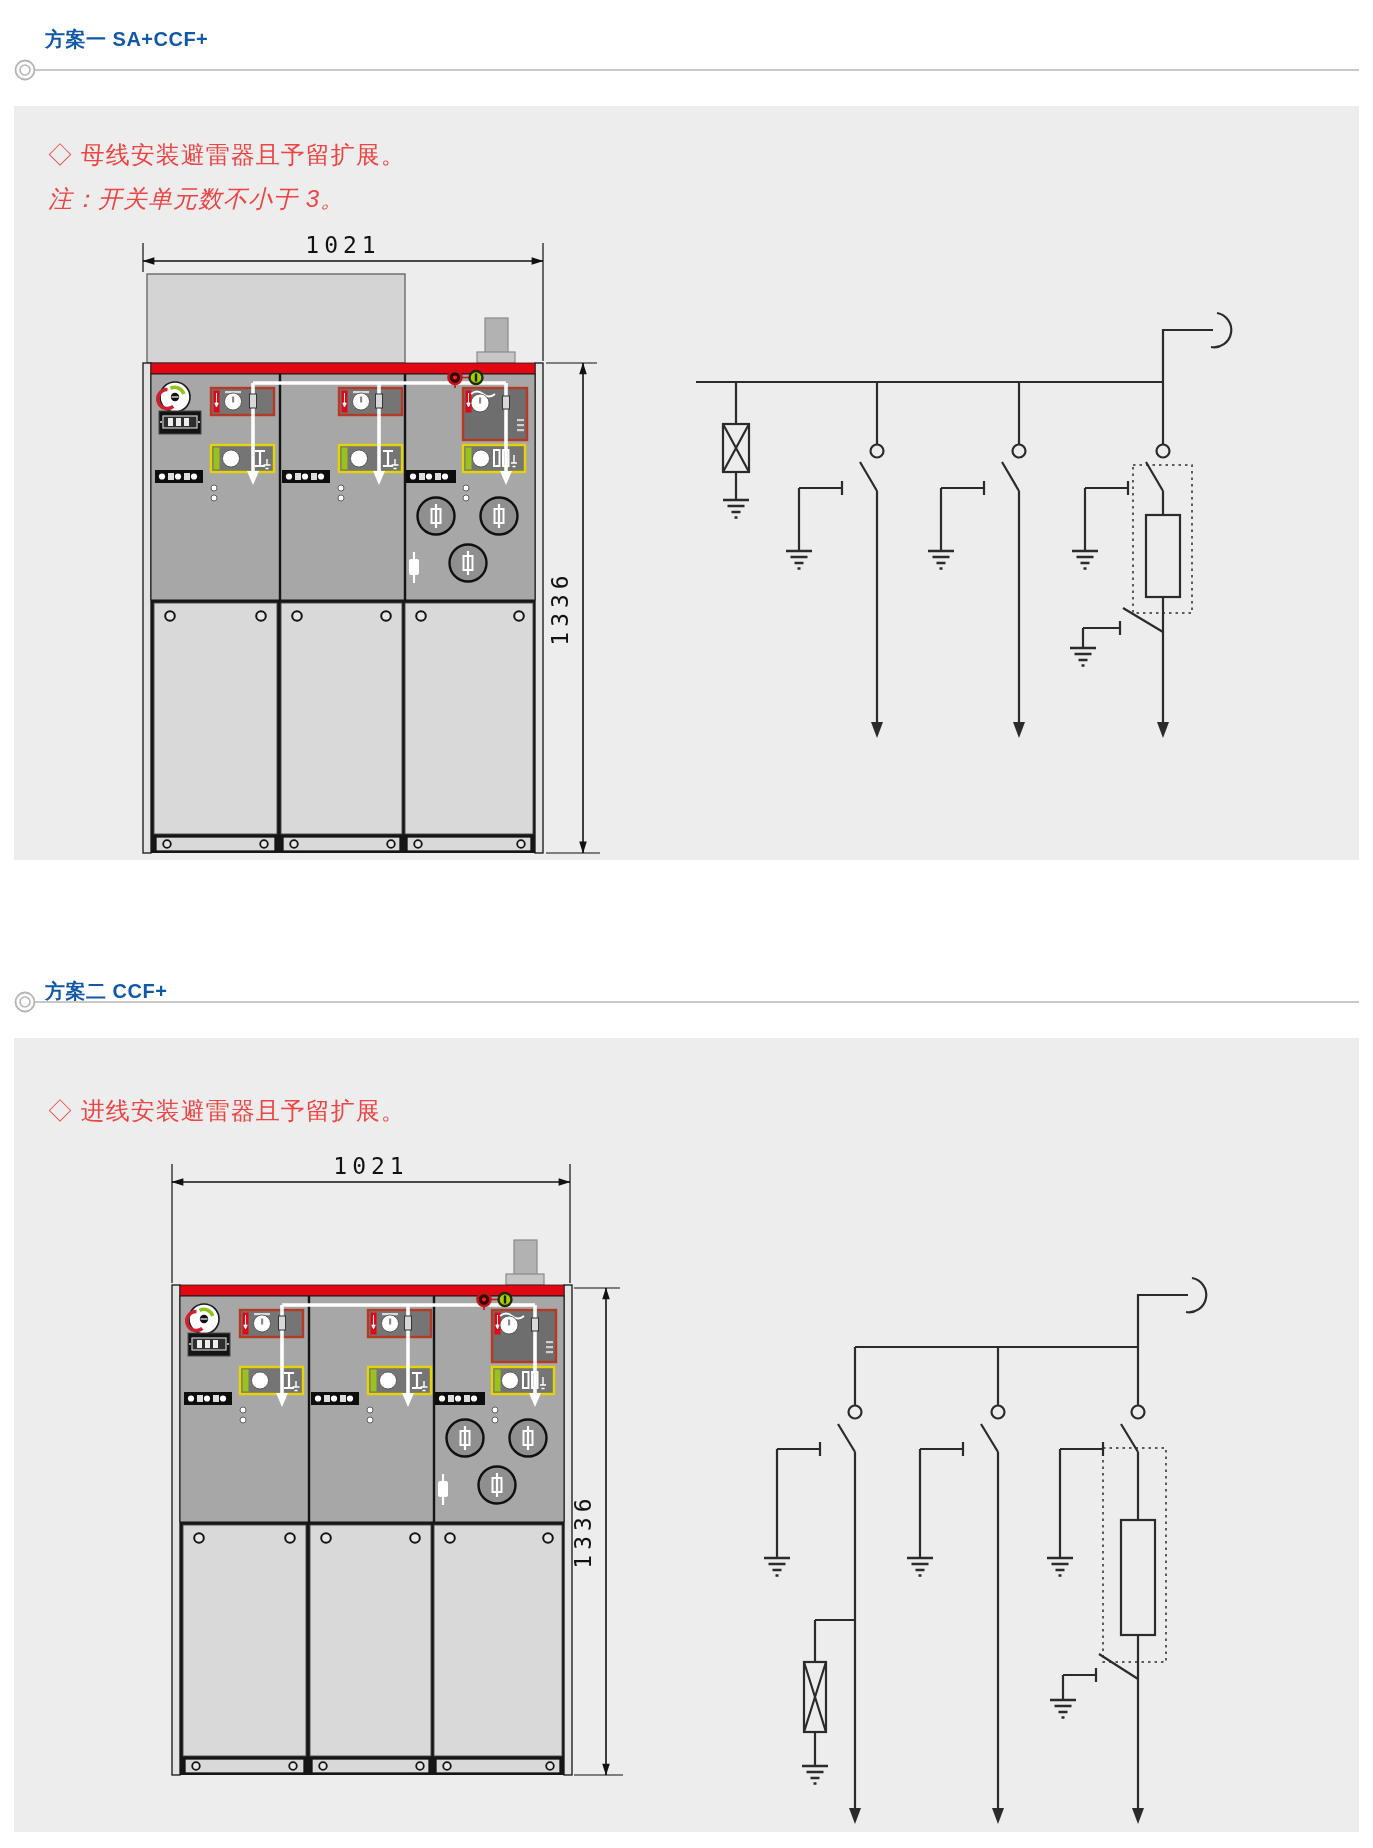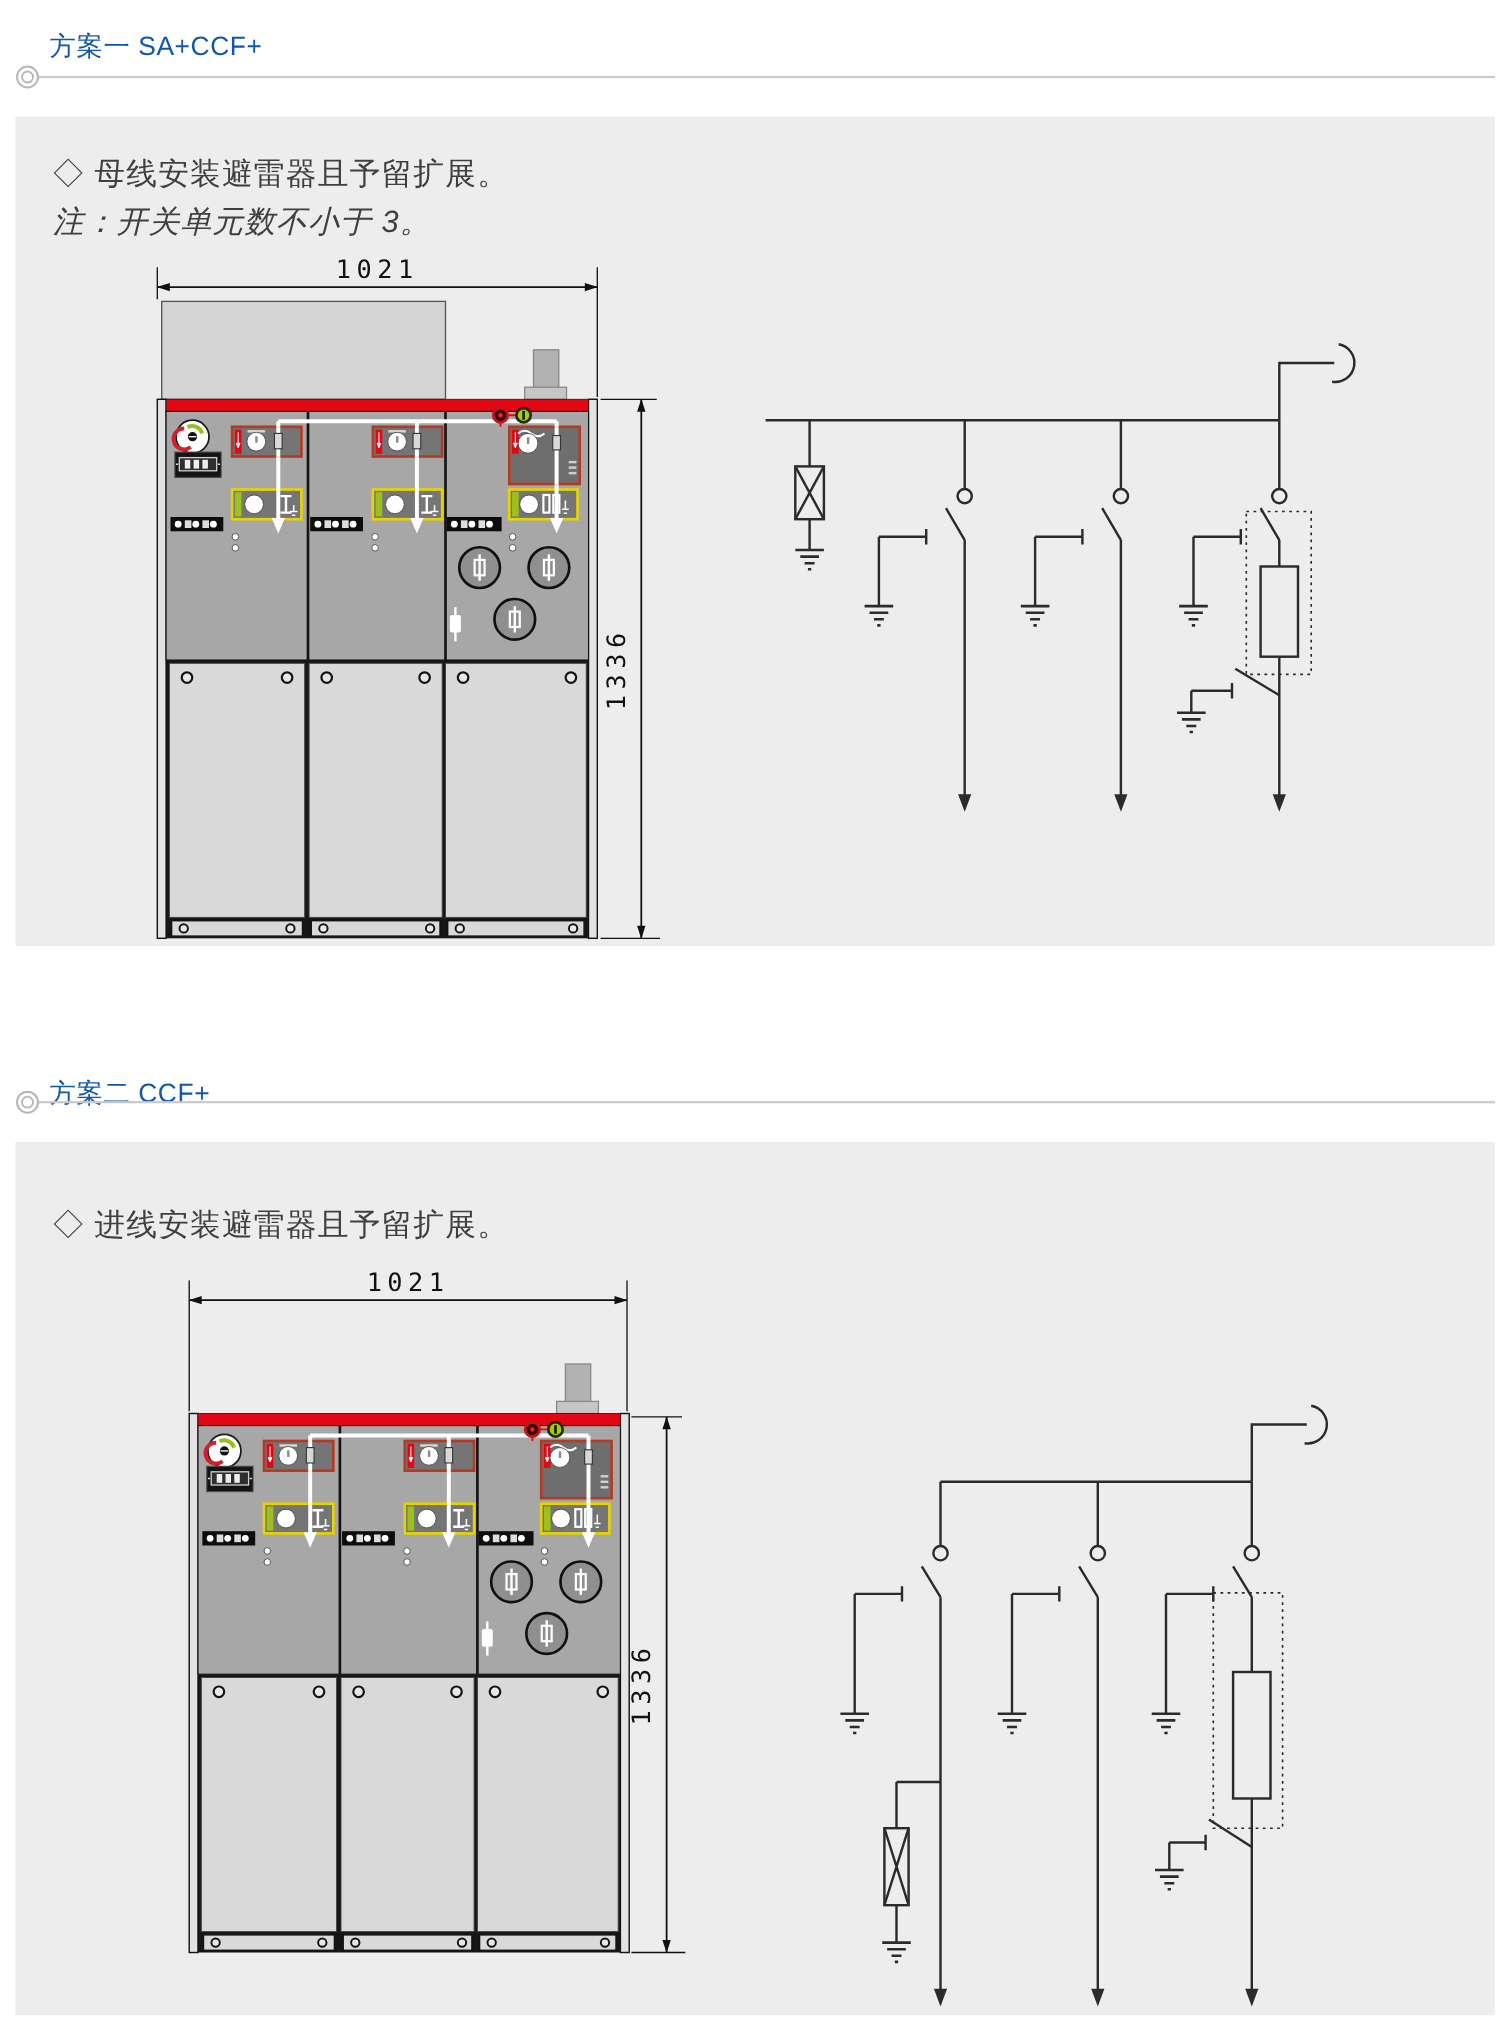--- a/index.html
+++ b/index.html
@@ -1,28 +1,28 @@
 <!DOCTYPE html>
 <html><head>
 <meta charset="utf-8">
 <style>
   html,body{margin:0;padding:0;background:#ffffff;}
   .page{position:relative;width:1373px;height:1848px;background:#ffffff;overflow:hidden;
         font-family:"Liberation Sans", sans-serif;}
   .panel{position:absolute;left:14px;width:1345px;background:#ededed;}
   #panel1{top:106px;height:754px;}
   #panel2{top:1038px;height:794px;}
-  .sec-title{position:absolute;left:45px;font-size:24px;font-weight:normal;color:#1158a8;
+  .sec-title{position:absolute;left:45px;font-size:20px;font-weight:bold;color:#1158a8;
              letter-spacing:0.5px;white-space:nowrap;}
   #title1{top:26px;}
   #title2{top:978px;}
   .rule{position:absolute;left:34px;width:1325px;height:2px;background:#c9c9c9;}
   #rule1{top:69px;}
   #rule2{top:1001px;}
-  .note{position:absolute;font-size:28px;color:#404040;white-space:nowrap;letter-spacing:1px;}
+  .note{position:absolute;font-size:24px;color:#ef4444;white-space:nowrap;letter-spacing:1px;}
   #note1a{left:48px;top:139px;}
   #note1b{left:48px;top:183px;font-style:italic;}
   #note2a{left:48px;top:1095px;}
   svg.overlay{position:absolute;left:0;top:0;width:1373px;height:1848px;pointer-events:none;}
   .dim{font-family:"DejaVu Sans Mono", monospace;font-size:23px;fill:#111;letter-spacing:5px;
        text-anchor:middle;}
   .cg{stroke:#2b2b2b;stroke-width:2.2;fill:none;}
   .dimln{stroke:#111;stroke-width:1.6;fill:none;}
   .extln{stroke:#111;stroke-width:1.2;fill:none;}
 </style>

